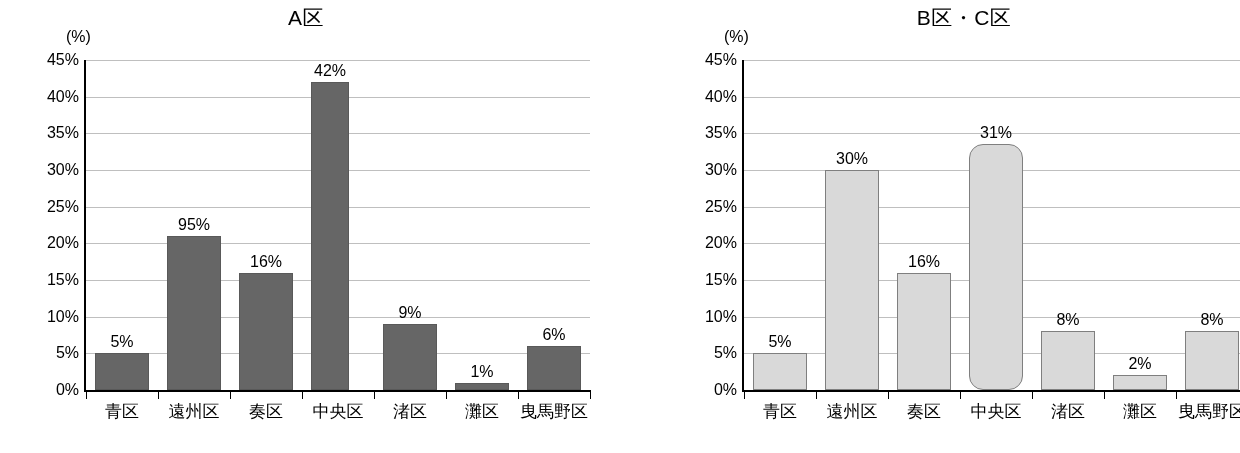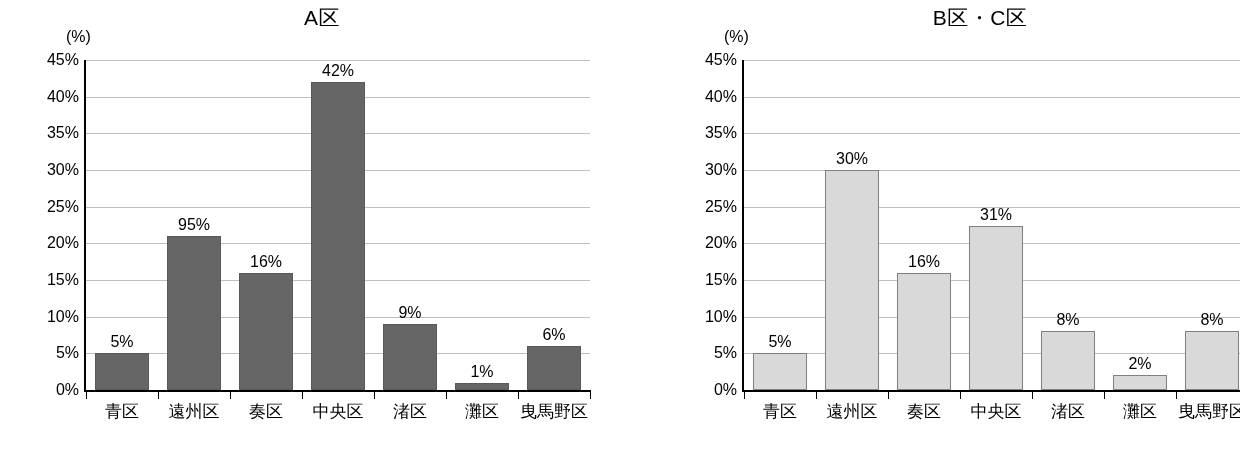--- a/index.html
+++ b/index.html
@@ -30,21 +30,20 @@
 
   .chart-title {
     position: absolute;
     top: 4px;
     left: 0;
     width: 100%;
     text-align: center;
     font-size: 21px;
     font-weight: normal;
     letter-spacing: 0.5px;
-    margin-left: 16px;
   }
   .unit-label {
     position: absolute;
     font-size: 16px;
     left: 66px;
     top: 28px;
   }
 
   
   .plot {
@@ -145,21 +144,21 @@
           <div class="bar" style="left: 81px; width: 54px; height: 154px; background: rgb(102, 102, 102); border-color: rgb(89, 89, 89);">
             <div class="bar-value">95%</div>
           </div>
           <div class="xtick-label" style="left: 108px;">遠州区</div>
           <div class="xsep" style="left: 144px;"></div>
           <div class="bar" style="left: 153px; width: 54px; height: 117.333px; background: rgb(102, 102, 102); border-color: rgb(89, 89, 89);">
             <div class="bar-value">16%</div>
           </div>
           <div class="xtick-label" style="left: 180px;">奏区</div>
           <div class="xsep" style="left: 216px;"></div>
-          <div class="bar" style="left: 225px; width: 54px; height: 308px; background: rgb(102, 102, 102); border-color: rgb(89, 89, 89);">
+          <div class="bar" style="left: 225px; width: 38px; height: 308px; background: rgb(102, 102, 102); border-color: rgb(89, 89, 89);">
             <div class="bar-value">42%</div>
           </div>
           <div class="xtick-label" style="left: 252px;">中央区</div>
           <div class="xsep" style="left: 288px;"></div>
           <div class="bar" style="left: 297px; width: 54px; height: 66px; background: rgb(102, 102, 102); border-color: rgb(89, 89, 89);">
             <div class="bar-value">9%</div>
           </div>
           <div class="xtick-label" style="left: 324px;">渚区</div>
           <div class="xsep" style="left: 360px;"></div>
           <div class="bar" style="left: 369px; width: 54px; height: 7.33333px; background: rgb(102, 102, 102); border-color: rgb(89, 89, 89);">
@@ -209,21 +208,21 @@
           <div class="bar" style="left: 81px; width: 54px; height: 220px; background: rgb(217, 217, 217); border-color: rgb(127, 127, 127);">
             <div class="bar-value">30%</div>
           </div>
           <div class="xtick-label" style="left: 108px;">遠州区</div>
           <div class="xsep" style="left: 144px;"></div>
           <div class="bar" style="left: 153px; width: 54px; height: 117.333px; background: rgb(217, 217, 217); border-color: rgb(127, 127, 127);">
             <div class="bar-value">16%</div>
           </div>
           <div class="xtick-label" style="left: 180px;">奏区</div>
           <div class="xsep" style="left: 216px;"></div>
-          <div class="bar" style="left: 225px; width: 54px; height: 164px; background: rgb(217, 217, 217); border-color: rgb(127, 127, 127);">
+          <div class="bar" style="left: 225px; width: 54px; height: 246px; background: rgb(217, 217, 217); border-color: rgb(127, 127, 127); border-radius: 14px;">
             <div class="bar-value">31%</div>
           </div>
           <div class="xtick-label" style="left: 252px;">中央区</div>
           <div class="xsep" style="left: 288px;"></div>
           <div class="bar" style="left: 297px; width: 54px; height: 58.6667px; background: rgb(217, 217, 217); border-color: rgb(127, 127, 127);">
             <div class="bar-value">8%</div>
           </div>
           <div class="xtick-label" style="left: 324px;">渚区</div>
           <div class="xsep" style="left: 360px;"></div>
           <div class="bar" style="left: 369px; width: 54px; height: 14.6667px; background: rgb(217, 217, 217); border-color: rgb(127, 127, 127);">

